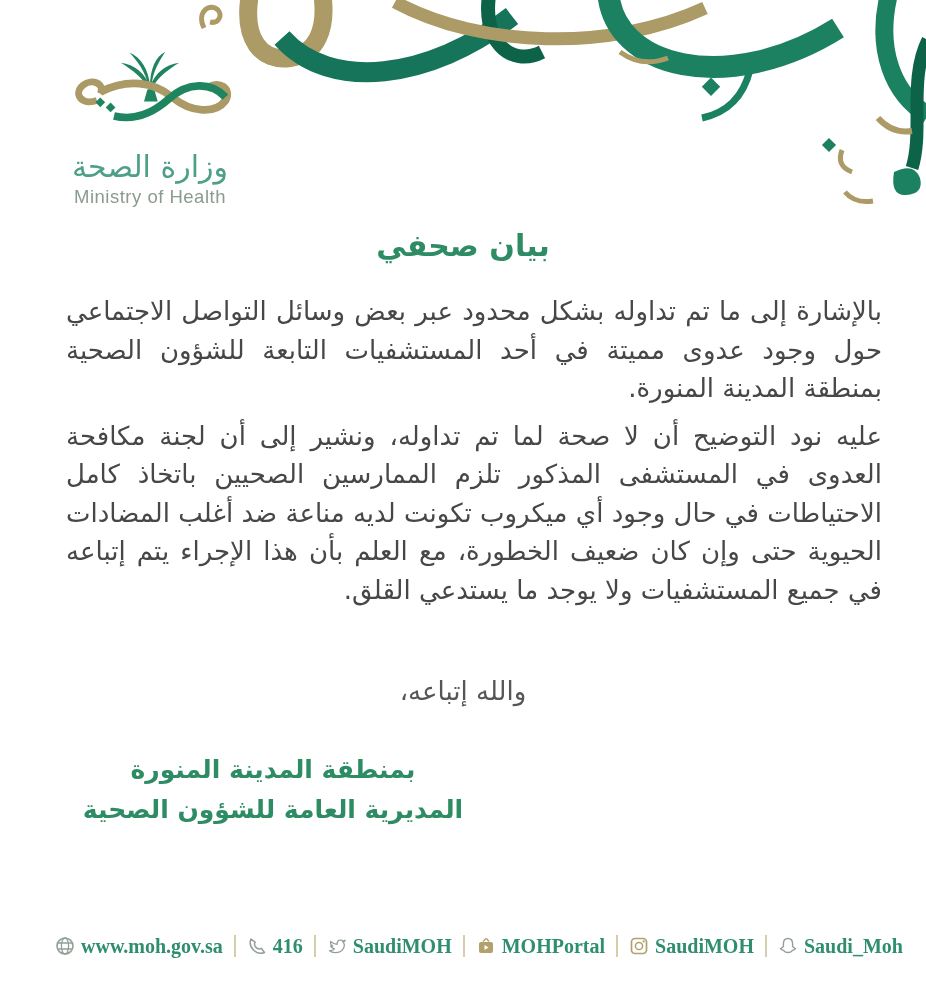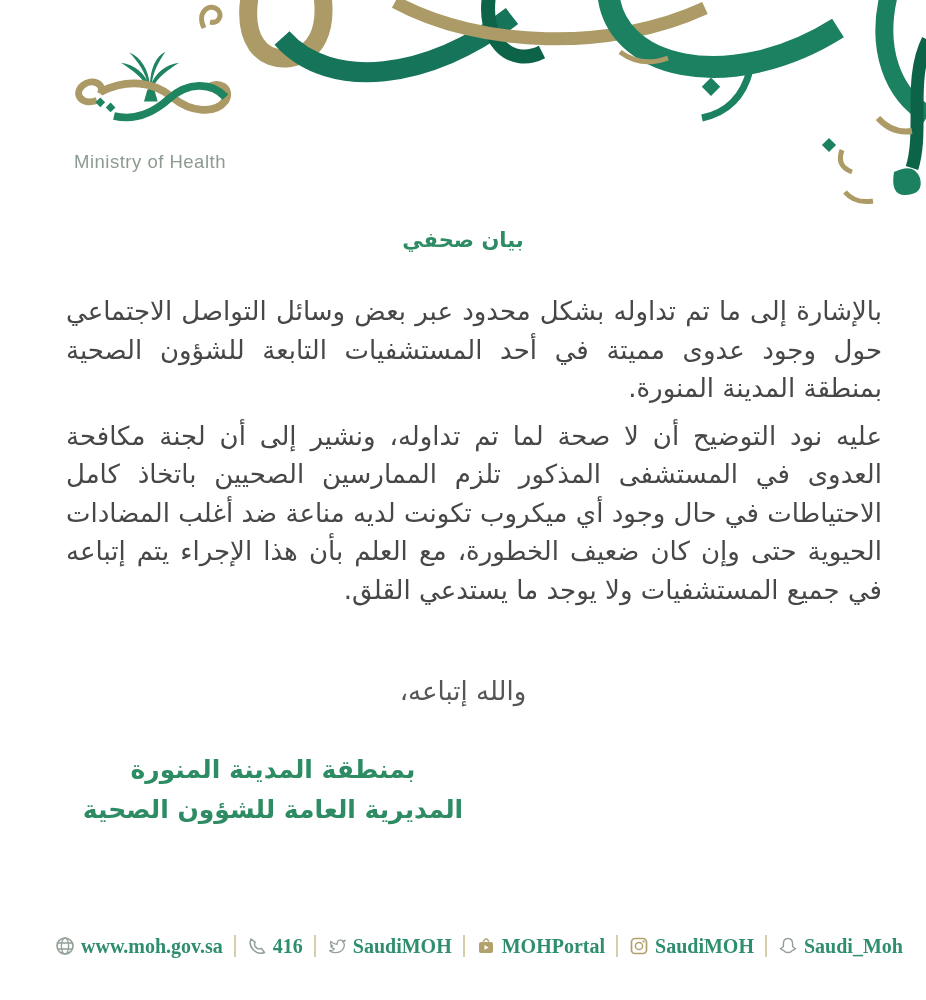--- a/index.html
+++ b/index.html
@@ -16,21 +16,21 @@
     font-size:30px;color:#4d9f88;font-weight:400;line-height:1.1;
     direction:rtl;letter-spacing:1px;margin-top:2px;
   }
   .logo-en{
     font-family:"Liberation Sans", sans-serif;
     font-size:18.5px;color:#8c9b90;margin-top:3px;letter-spacing:0.5px;text-align:center;
   }
   
   .pr-title{
     position:absolute;top:228px;left:0;right:0;text-align:center;
-    font-size:21px;font-weight:700;color:#2e8c64;direction:rtl;
+    font-size:30px;font-weight:700;color:#2e8c64;direction:rtl;
   }
   .pr-body{
     position:absolute;top:292px;left:50px;right:44px;
     direction:rtl;text-align:justify;
     font-size:26px;line-height:38.5px;color:#474747;
   }
   .pr-body p{margin:0 0 9px 16px;}
   .pr-closing{
     position:absolute;top:676px;left:0;right:0;text-align:center;
     direction:rtl;font-size:26px;color:#565656;
@@ -89,20 +89,21 @@
 
     <path d="M36,62 C18,68 8,54 20,44 C30,36 46,42 40,54" stroke="#ab9a66" stroke-width="8"></path>
 
     <rect x="36" y="60" width="8" height="8" transform="rotate(45 40 64)" fill="#1f8560"></rect>
     <rect x="48" y="66" width="8" height="8" transform="rotate(45 52 70)" fill="#1f8560"></rect>
 
     <path d="M40,52 C72,36 102,40 124,58 C146,76 174,78 186,62 C194,48 178,38 166,47" stroke="#ab9a66" stroke-width="9"></path>
 
     <path d="M56,80 C82,86 102,76 120,60 C142,40 170,40 186,58" stroke="#1f8560" stroke-width="9"></path>
   </svg>
+  <div class="logo-ar">وزارة الصحة</div>
   <div class="logo-en">Ministry of Health</div>
 </div>
 
 <div class="pr-title">بيان صحفي</div>
 
 <div class="pr-body">
   <p>بالإشارة إلى ما تم تداوله بشكل محدود عبر بعض وسائل التواصل الاجتماعي حول وجود عدوى مميتة في أحد المستشفيات التابعة للشؤون الصحية بمنطقة المدينة المنورة.</p>
   <p>عليه نود التوضيح أن لا صحة لما تم تداوله، ونشير إلى أن لجنة مكافحة العدوى في المستشفى المذكور تلزم الممارسين الصحيين باتخاذ كامل الاحتياطات في حال وجود أي ميكروب تكونت لديه مناعة ضد أغلب المضادات الحيوية حتى وإن كان ضعيف الخطورة، مع العلم بأن هذا الإجراء يتم إتباعه في جميع المستشفيات ولا يوجد ما يستدعي القلق.</p>
 </div>
 

